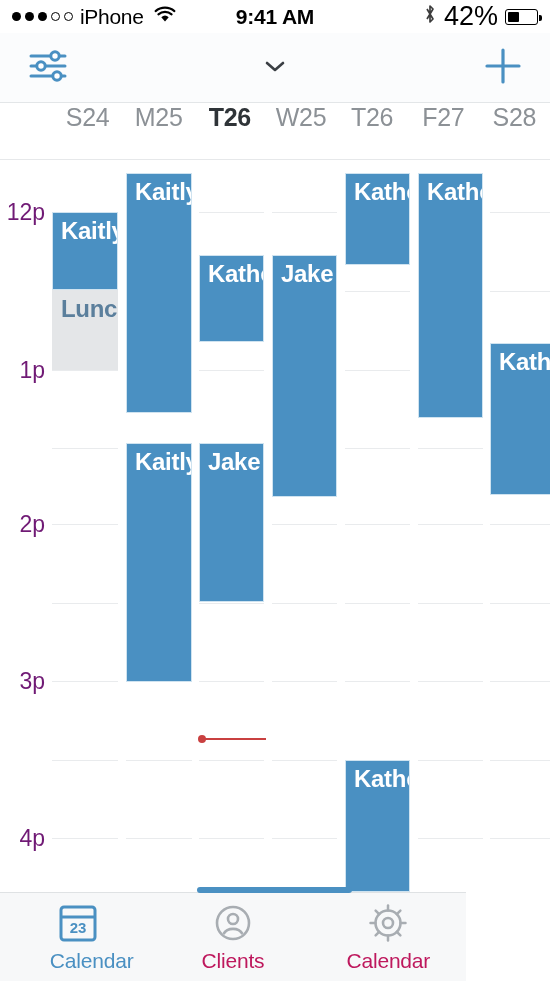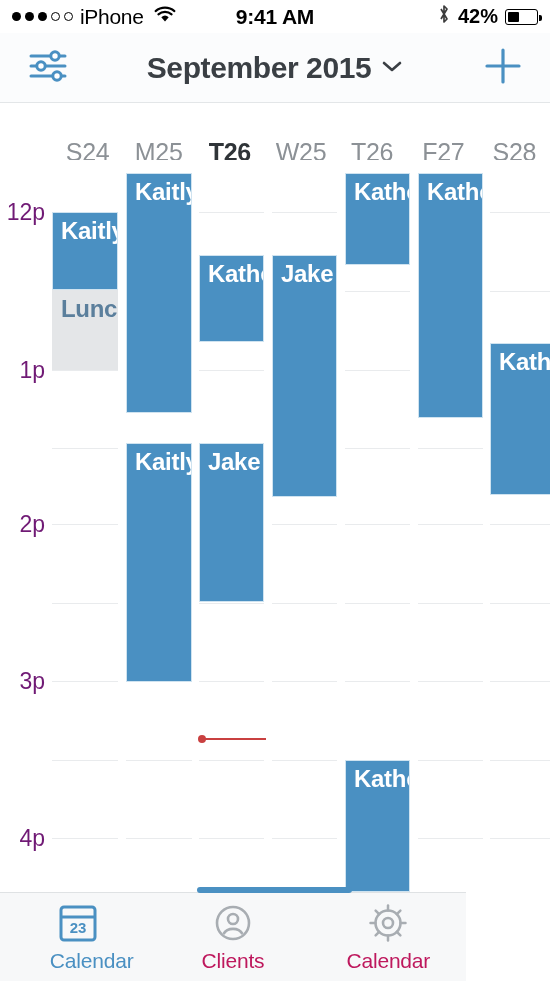--- a/index.html
+++ b/index.html
@@ -29,21 +29,21 @@
   .sb-center {
     position: absolute; left: 0; right: 0; top: 0; height: 33px;
     display: flex; align-items: center; justify-content: center;
     font-size: 21px; font-weight: 700; letter-spacing: -0.2px;
     pointer-events: none;
   }
   .sb-right {
     margin-left: auto; display: flex; align-items: center; gap: 7px;
     position: relative; z-index: 2;
   }
-  .sb-batt-txt { font-size: 20px; font-weight: 700; }
+  .sb-batt-txt { font-size: 27px; font-weight: 400; }
   .batt {
     width: 33px; height: 16px; border: 1.8px solid #000; border-radius: 3px;
     position: relative; display: flex; align-items: center; padding: 2px;
   }
   .batt::after {
     content: ""; position: absolute; right: -4.5px; top: 5px;
     width: 3px; height: 6px; background: #000; border-radius: 0 2px 2px 0;
   }
   .batt-fill { height: 100%; background: #000; border-radius: 1px; }
 
@@ -59,24 +59,24 @@
     flex: 1; display: flex; align-items: center; justify-content: center; gap: 10px;
   }
   .nav-title {
     font-size: 30px; font-weight: 600; color: #3a3f44; letter-spacing: -0.4px;
   }
   .chev { display: block; }
   .nav-right { width: 95px; display: flex; align-items: center; justify-content: center; }
 
   
   .dayheader {
-    position: absolute; top: 111px; left: 0; width: 550px; height: 57px;
+    position: absolute; top: 103px; left: 0; width: 550px; height: 57px;
     background: #ffffff;
     border-bottom: 1px solid #e6e8ea;
-    display: flex; align-items: flex-end;
+    display: flex; align-items: flex-start;
   }
   .dh-gutter { width: 52px; flex: 0 0 52px; }
   .dh-cols { flex: 1; display: flex; }
   .dh-cell {
     flex: 1; text-align: center;
     font-size: 25px; color: #8c9196; font-weight: 400; letter-spacing: -0.3px;
   }
   .dh-cell.sel { color: #2f3438; font-weight: 700; }
 
   
@@ -201,21 +201,20 @@
           </g>
           <g fill="#ffffff" stroke="#4a90c2" stroke-width="3">
             <circle cx="29" cy="8" r="4.2"></circle>
             <circle cx="15" cy="18" r="4.2"></circle>
             <circle cx="31" cy="28" r="4.2"></circle>
           </g>
         </svg>
       </span>
     </div>
     <div class="nav-title-wrap">
-      <span class="nav-title">September 2015</span>
       <span class="chev">
         <svg width="22" height="16" viewBox="0 0 22 16">
           <path d="M3 5 L11 12 L19 5" stroke="#3a3f44" stroke-width="2.6" fill="none" stroke-linecap="round" stroke-linejoin="round"></path>
         </svg>
       </span>
     </div>
     <div class="nav-right">
       <span>
         <svg width="42" height="42" viewBox="0 0 42 42">
           <line x1="21" y1="5" x2="21" y2="37" stroke="#4a90c2" stroke-width="3.2" stroke-linecap="round"></line>

